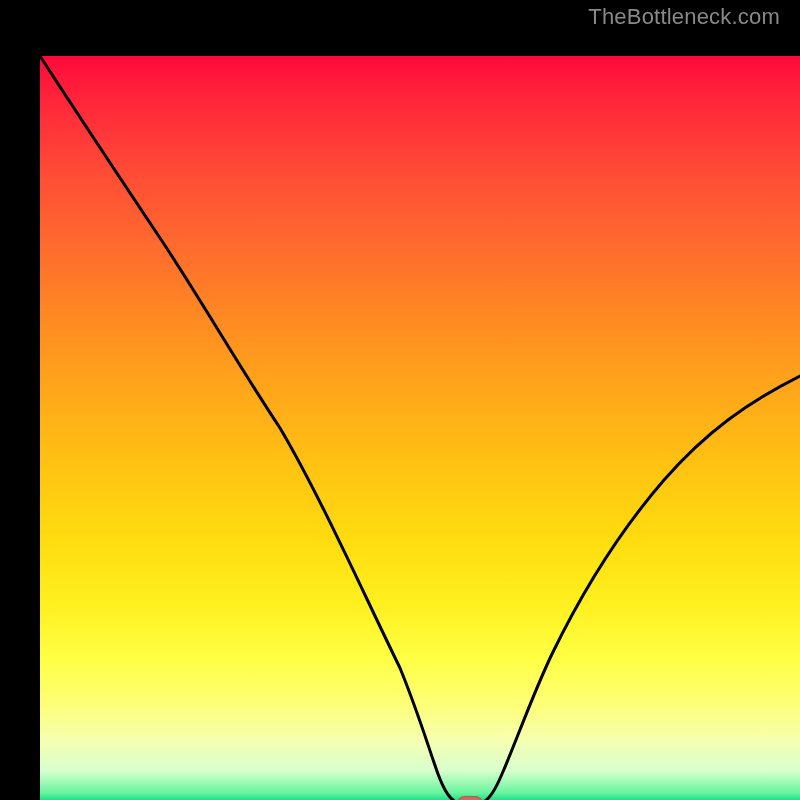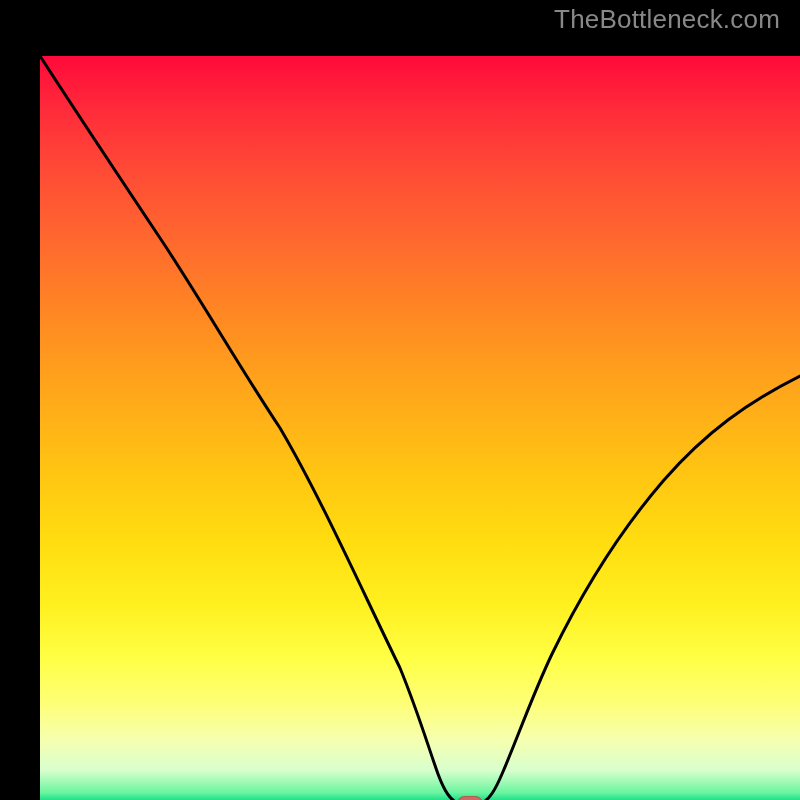--- a/index.html
+++ b/index.html
@@ -20,21 +20,21 @@
     box-sizing: border-box;
     border: 20px solid #000;
     border-top-width: 28px;
     border-bottom-width: 20px;
   }
   .watermark {
     position: absolute;
     top: 4px;
     right: 20px;
     color: #888;
-    font-size: 26px;
+    font-size: 22px;
     letter-spacing: 0.2px;
   }
   .plot-area {
     position: absolute;
     top: 28px;
     left: 20px;
     width: 760px;
     height: 752px;
     overflow: hidden;
     background: linear-gradient(to bottom,

